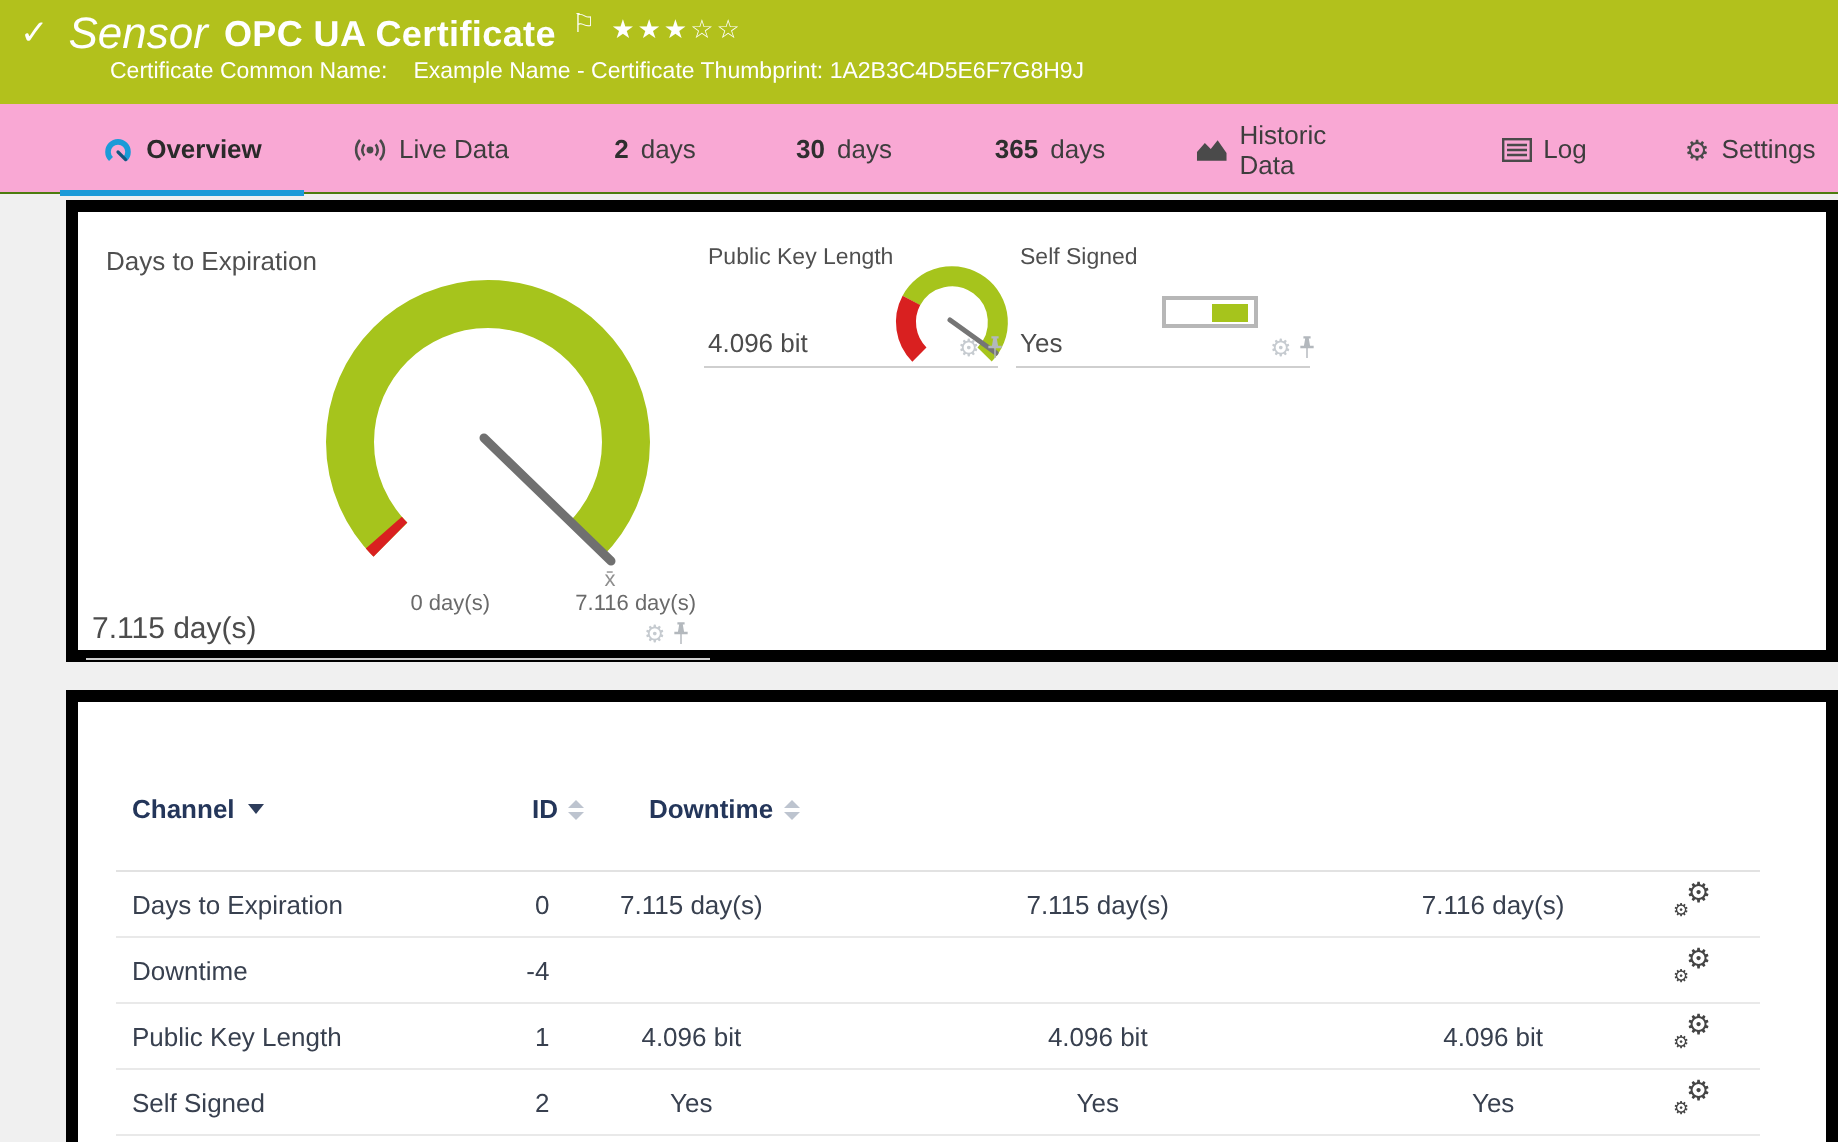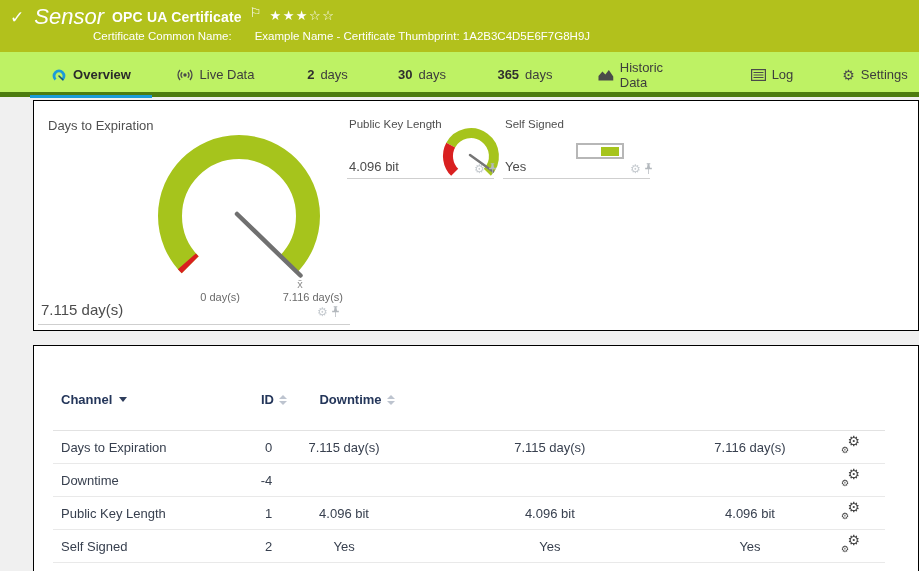--- a/index.html
+++ b/index.html
@@ -15,34 +15,34 @@
     background:#f0f0f0;
     font-family:"Liberation Sans","DejaVu Sans",sans-serif;
     position:relative;
     color:#3c3c3c;
   }
   
   .topbar{position:absolute;left:0;top:0;width:919px;height:52px;background:var(--brand_green);color:#fff;}
   .topbar .line1{position:absolute;left:10px;top:4px;display:flex;align-items:center;gap:8px;}
   .check{font-size:17px;font-weight:700;}
   .kind{font-style:italic;font-size:22px;margin-left:2px;}
-  .sensor-title{font-size:14px;font-weight:700;letter-spacing:.2px;}
+  .sensor-title{font-size:18px;font-weight:700;letter-spacing:.2px;}
   .flagicon{font-size:13px;position:relative;top:-5px;}
   .stars{font-size:13px;letter-spacing:1.5px;position:relative;top:-2px;}
-  .topbar .line2{position:absolute;left:55px;top:30px;font-size:11.5px;display:flex;gap:23px;white-space:nowrap;margin-left:38px;}
-  
-  .tabbar{position:absolute;left:0;top:52px;width:919px;height:45px;background:#bef264;border-bottom:5px solid #4d7c0f;}
+  .topbar .line2{position:absolute;left:55px;top:30px;font-size:11.5px;display:flex;gap:13px;white-space:nowrap;}
+  
+  .tabbar{position:absolute;left:0;top:52px;width:919px;height:45px;background:#f9a8d4;border-bottom:1px solid #4d7c0f;}
   .tab{position:absolute;top:0;height:45px;display:flex;align-items:center;justify-content:center;gap:6px;font-size:13px;color:#3d3d3d;cursor:pointer;}
   .tab .num{font-weight:700;color:#2f2f2f;}
   .tab.active{font-weight:700;color:#2a2a2a;}
   .tab.active::after{content:"";position:absolute;left:0;right:0;bottom:-1px;height:3px;background:var(--accent_blue);}
   .tab svg{display:block;}
   .tab .gearglyph{font-size:14px;color:#4a4a4a;line-height:1;}
   
-  .card{position:absolute;background:#fff;border:1px solid #000000;}
+  .card{position:absolute;background:#fff;border:6px solid #000000;}
   #gauges-card{left:33px;top:100px;width:886px;height:231px;}
   #table-card{left:33px;top:345px;width:886px;height:240px;}
   .panel-title{position:absolute;font-size:13px;color:#4f4f4f;}
   .panel-title.small{font-size:11.5px;}
   .panel-value{position:absolute;font-size:15px;color:#4c4c4c;}
   .panel-value.small{font-size:13px;}
   .panel-rule{position:absolute;height:1px;background:#cfcfcf;}
   .panel-tools{position:absolute;display:inline-flex;align-items:center;gap:3px;}
   .panel-tools .gear{font-size:12px;color:#c6cbd0;line-height:1;}
   .scale-label{position:absolute;width:90px;text-align:right;font-size:11px;color:#6a6a6a;}

